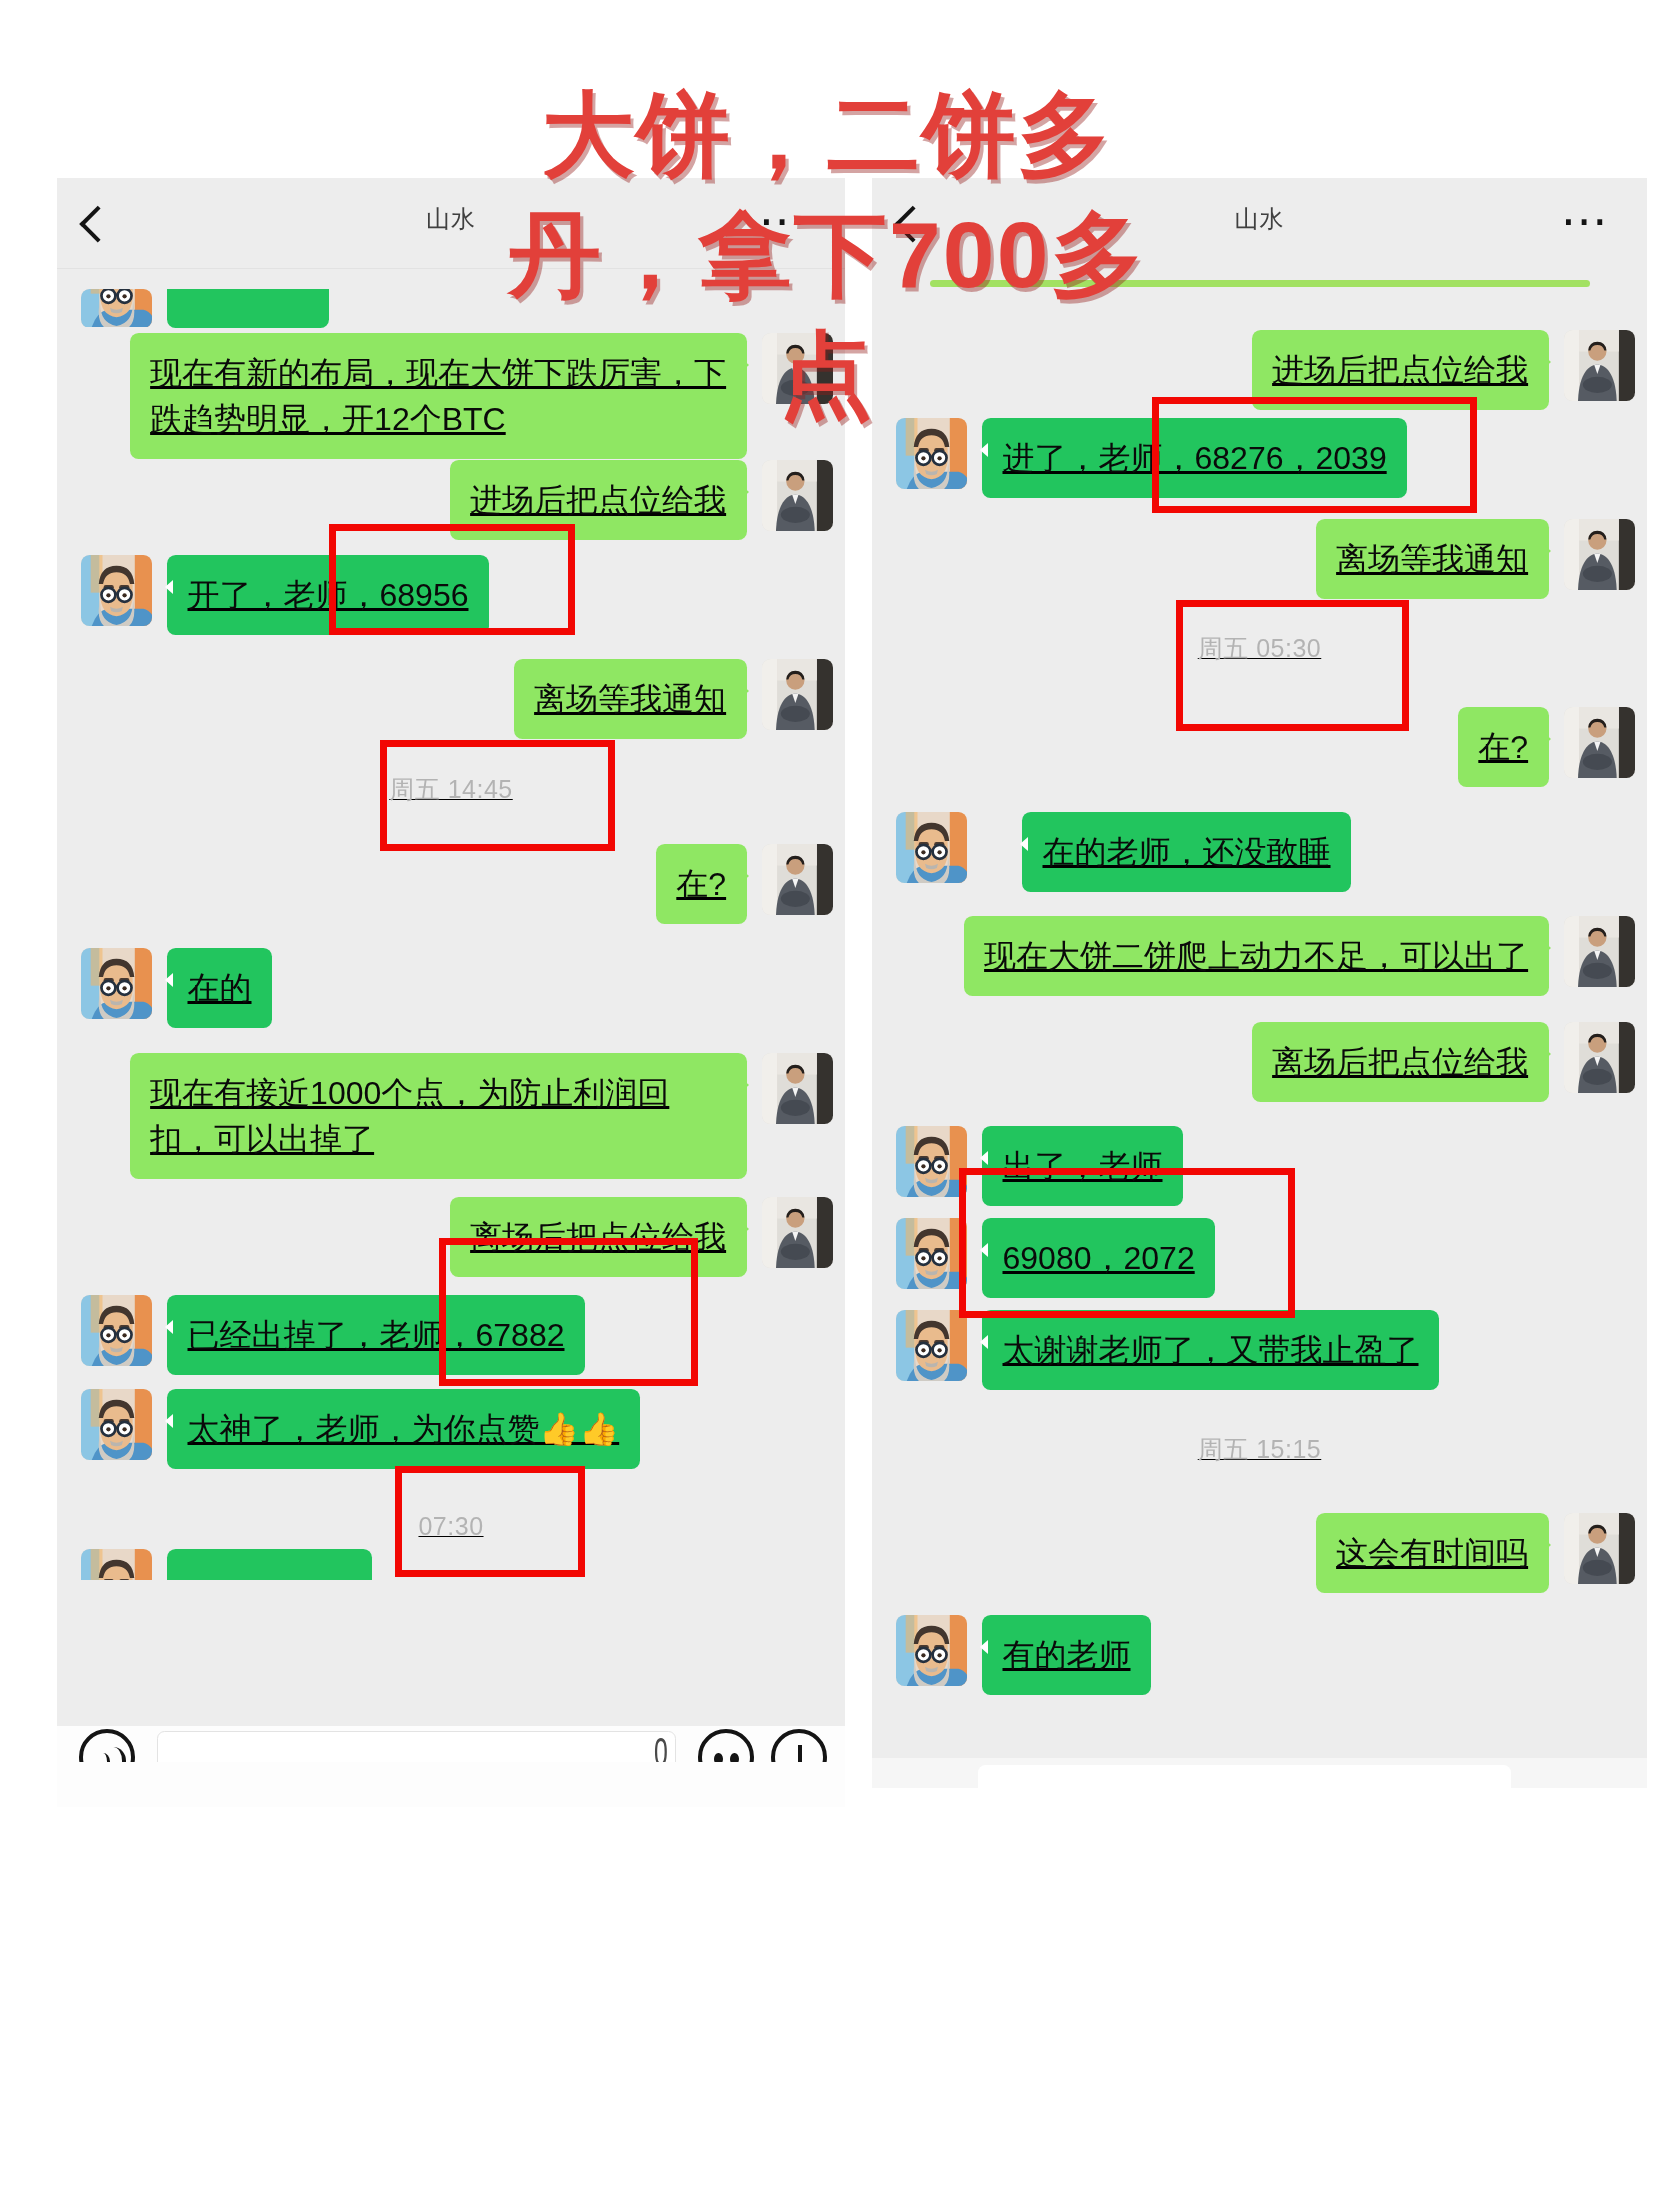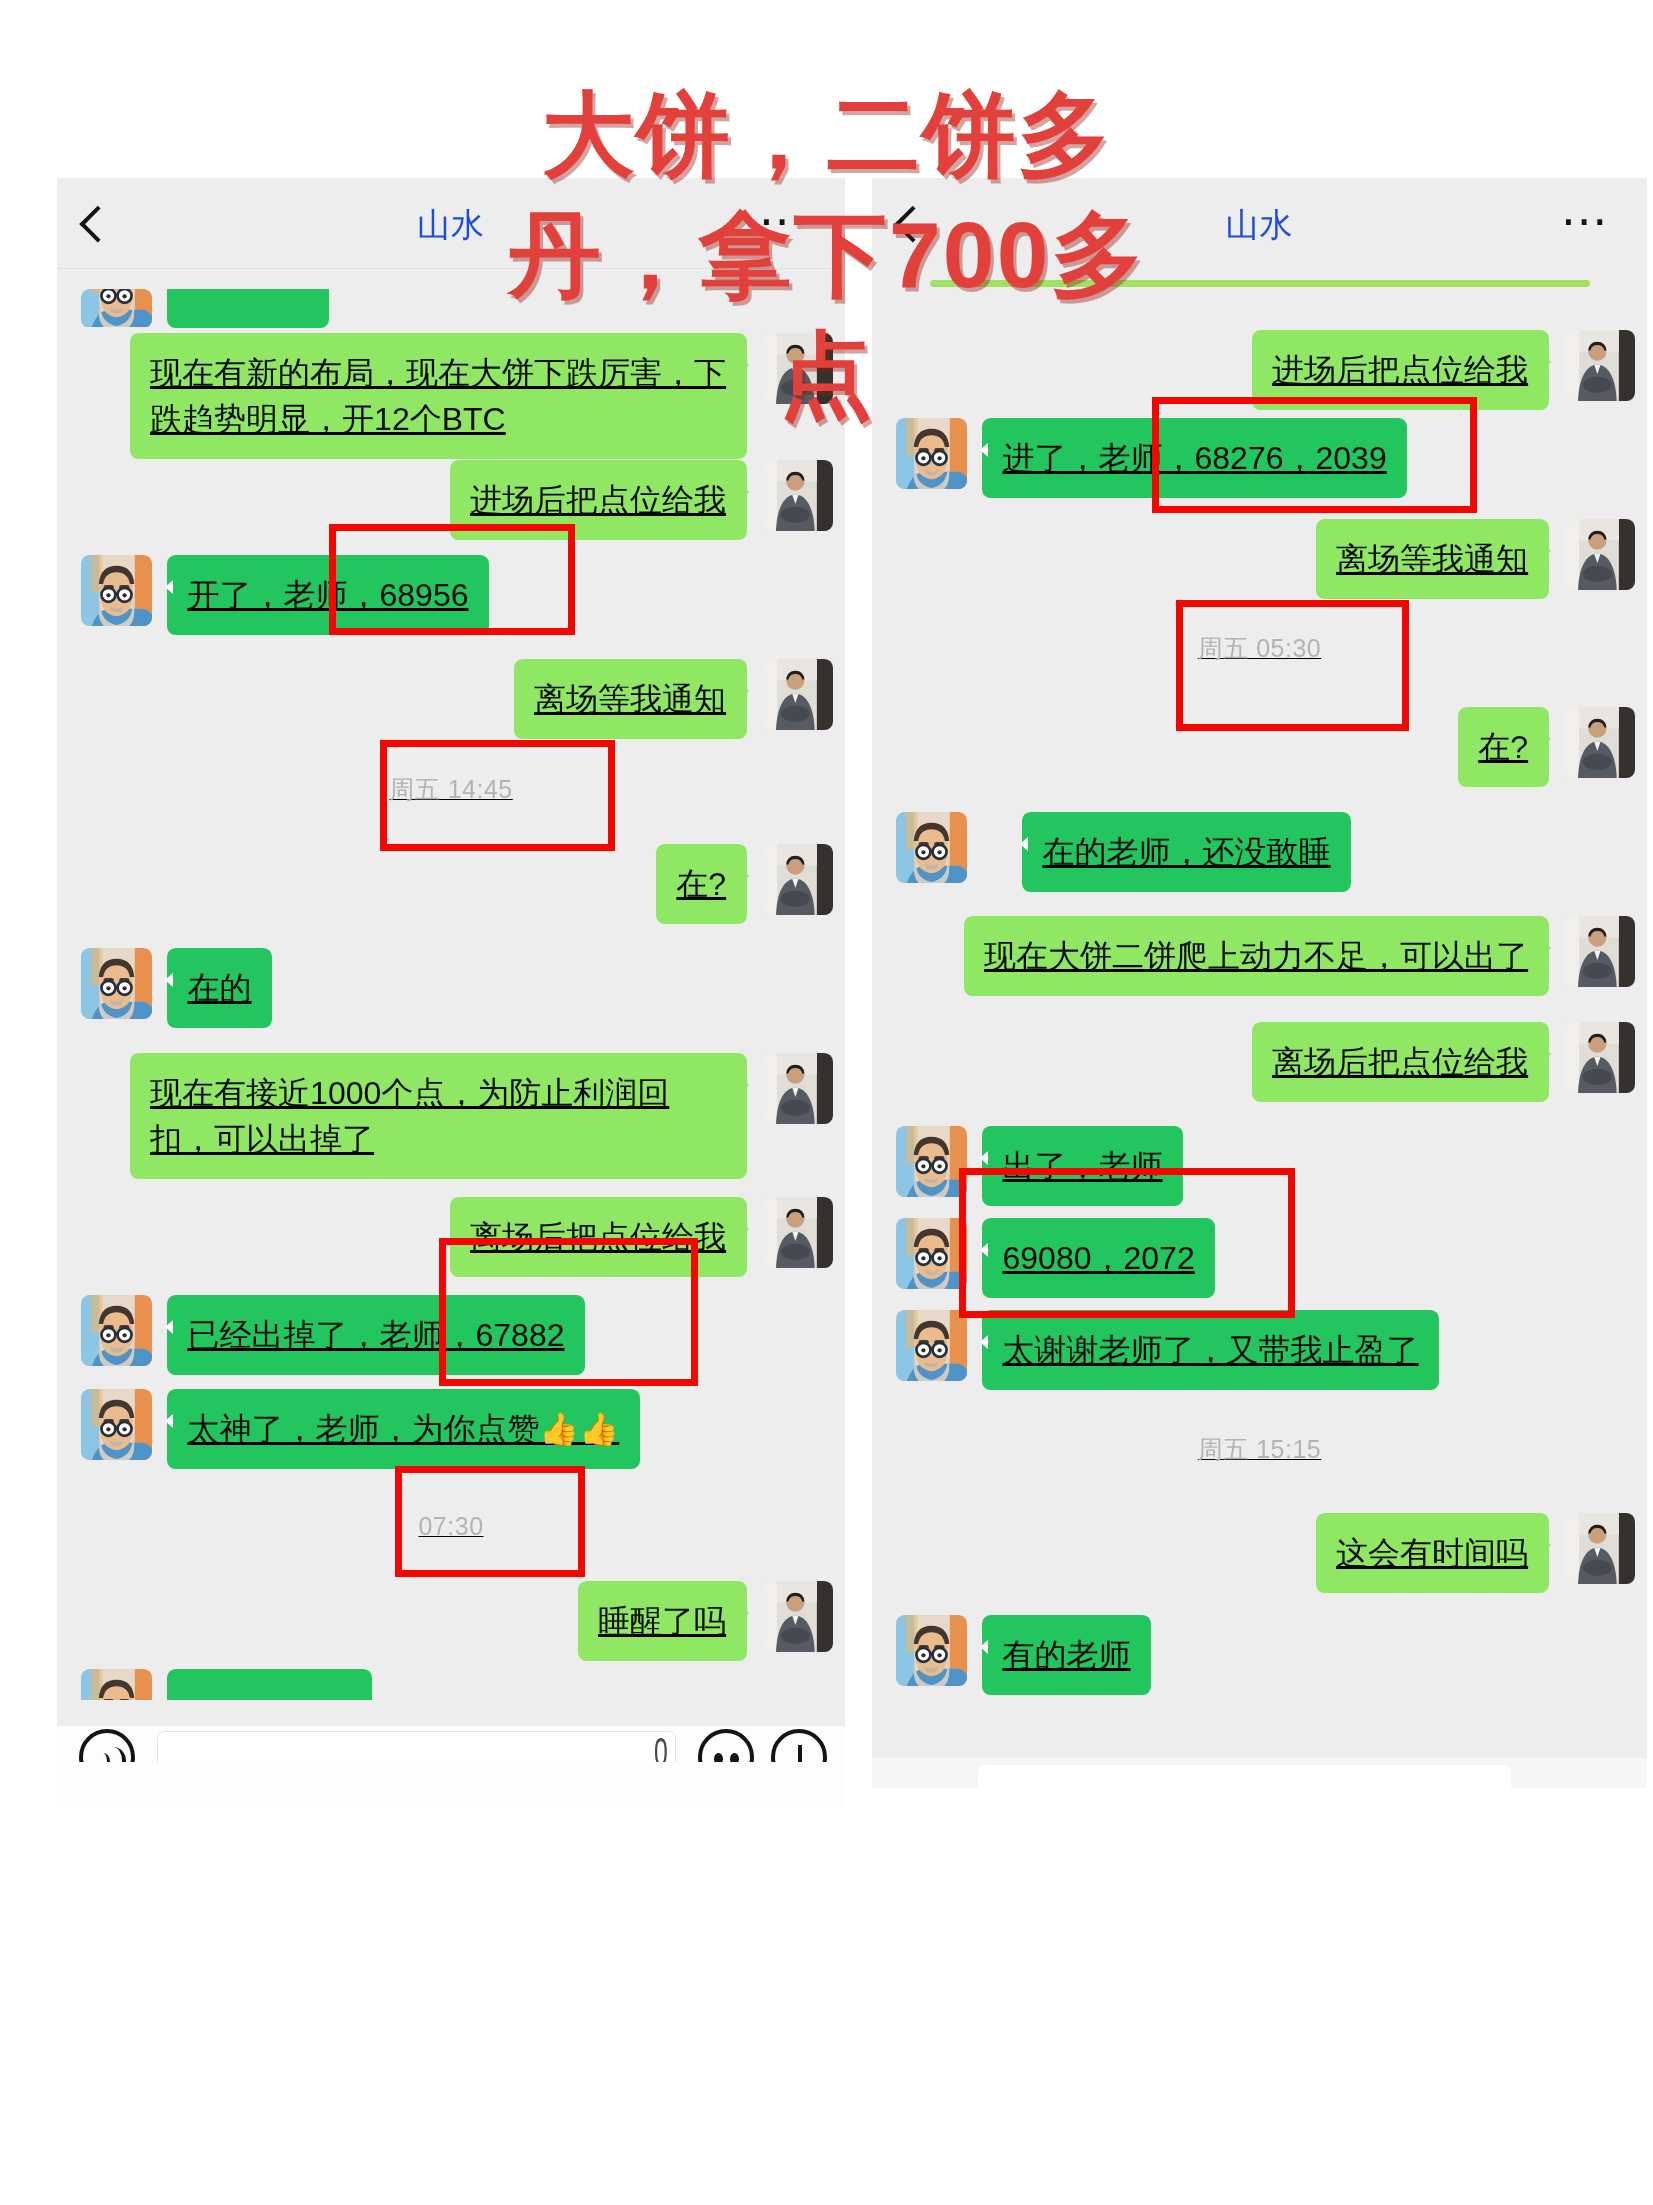--- a/index.html
+++ b/index.html
@@ -5,21 +5,21 @@
   html,body{margin:0;padding:0;background:#fff;}
   .page{position:relative;width:1654px;height:2205px;background:#fff;overflow:hidden;
         font-family:"Liberation Sans","DejaVu Sans",sans-serif;}
   .panel{position:absolute;top:178px;background:#ededed;overflow:hidden;}
   .panel.left{left:57px;width:788px;height:1629px;}
   .panel.right{left:872px;width:775px;height:1610px;}
   .chat-header{position:relative;height:92px;background:#ededed;}
   .chat-header .chev{position:absolute;left:28px;top:33px;width:21.5px;height:21.5px;
         border-left:4.3px solid #141414;border-bottom:4.3px solid #141414;transform:rotate(45deg);cursor:pointer;}
   .chat-header .title{position:absolute;left:0;right:0;top:25px;text-align:center;
-        font-size:33px;color:#1d4ed8;letter-spacing:1.1px;}
+        font-size:24px;color:#404040;letter-spacing:1.1px;}
   .chat-header .menu{position:absolute;right:36px;top:9.7px;font-size:47px;color:#141414;
         letter-spacing:3.2px;cursor:pointer;line-height:65px;}
   .hdr-line{position:absolute;left:0;right:0;top:90px;height:1.1px;background:#e2e2e2;}
   .unread-divider{margin:9.7px auto 0 auto;width:660px;height:7px;border-radius:3.8px;background:#a2e162;}
   .messages{position:relative;text-decoration:underline;}
   .msg-row{position:relative;display:flex;align-items:flex-start;padding:0 12.4px 0 24px;}
   .msg-row.out{justify-content:flex-end;}
   .avatar{width:71px;height:71px;border-radius:8.6px;overflow:hidden;flex-shrink:0;cursor:pointer;}
   .msg-row.in .avatar{margin-right:15px;}
   .msg-row.out .avatar{margin-left:15px;}
@@ -290,36 +290,20 @@
     <circle cx="81" cy="74" r="13" fill="#ffffff" stroke="#25303e" stroke-width="5"></circle>
     <line x1="64" y1="72" x2="68" y2="72" stroke="#25303e" stroke-width="5"></line>
     <circle cx="51" cy="75" r="4" fill="#3a2a20"></circle>
     <circle cx="81" cy="75" r="4" fill="#3a2a20"></circle>
     <path d="M54 96 q12 8 24 0 l-2 8 q-10 5 -20 0 z" fill="#b9b5af"></path>
   </svg>
 </span>
           <span class="bubble">太神了，老师，为你点赞👍👍</span>
         </div>
         <div class="time-row" style="margin-top: 43px;"><span class="timestamp">07:30</span><div class="annotation-box" style="left: 338px; top: -46px; width: 176px; height: 97px;"></div></div>
-        <div class="msg-row out" style="margin-top: 40px;">
-          <span class="bubble">睡醒了吗</span>
-          <span class="avatar">
-  <svg viewBox="0 0 132 132" width="71" height="71" xmlns="http://www.w3.org/2000/svg">
-    <rect width="132" height="132" fill="#dfddd8"></rect>
-    <rect x="0" y="0" width="28" height="132" fill="#f1efeb"></rect>
-    <rect x="102" y="0" width="30" height="132" fill="#35322e"></rect>
-    <rect x="28" y="0" width="74" height="40" fill="#e9e6e1"></rect>
-    <circle cx="62" cy="40" r="17" fill="#c99f7d"></circle>
-    <path d="M45 38 q2 -16 17 -16 q15 0 17 16 l-4 0 q-3 -10 -13 -10 q-10 0 -13 10 z" fill="#241f1c"></path>
-    <path d="M26 132 C28 78 48 64 62 64 C76 64 96 78 98 132 Z" fill="#565b63"></path>
-    <ellipse cx="62" cy="102" rx="27" ry="15" fill="#454a52"></ellipse>
-    <path d="M56 64 L62 82 L68 64 Z" fill="#f4f4f4"></path>
-  </svg>
-</span>
-        </div>
         <div class="msg-row in partial-bottom" style="margin-top: 7.5px;">
           <span class="avatar">
   <svg viewBox="0 0 132 132" width="71" height="71" xmlns="http://www.w3.org/2000/svg">
     <rect width="132" height="132" fill="#e8d8c8"></rect>
     <rect x="0" y="0" width="34" height="132" fill="#8cc6e4"></rect>
     <rect x="100" y="0" width="32" height="132" fill="#e8914f"></rect>
     <rect x="18" y="0" width="22" height="70" fill="#f2b562" opacity="0.55"></rect>
     <path d="M20 132 q10 -28 28 -32 l68 0 q18 4 26 32 z" fill="#4f94c8"></path>
     <path d="M36 78 q-4 46 30 52 q34 -6 30 -52 q10 46 -12 58 h-36 q-22 -12 -12 -58 z" fill="#cfcbc4"></path>
     <path d="M36 58 q0 -32 30 -32 q30 0 30 32 l0 16 q0 36 -30 40 q-30 -4 -30 -40 z" fill="#e9bb8d"></path>

